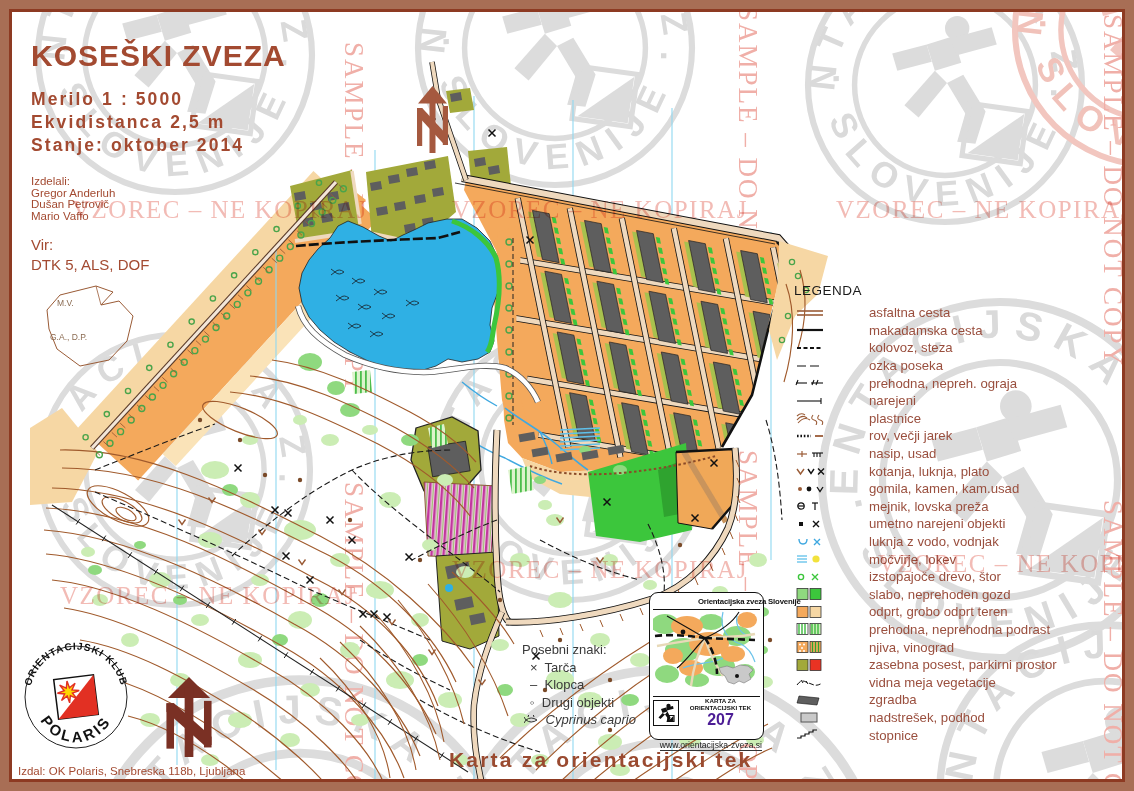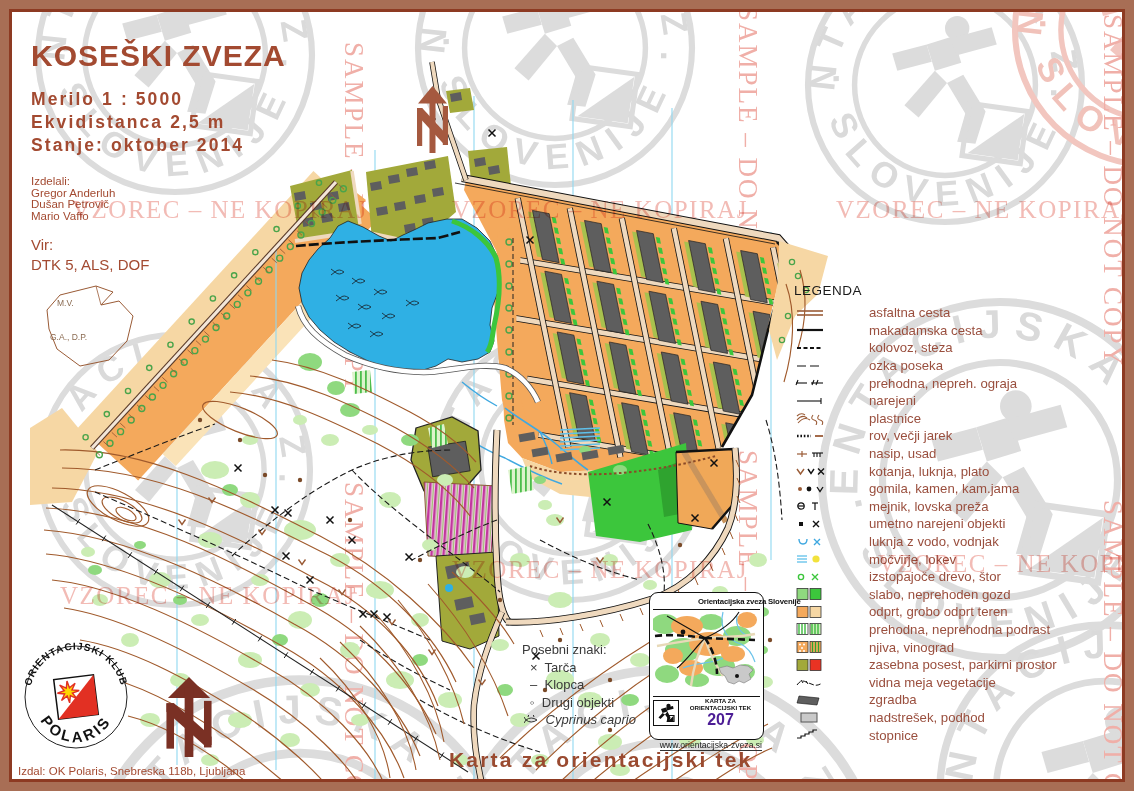--- a/index.html
+++ b/index.html
@@ -977,21 +977,21 @@
           </g>
         </svg>
         <span>kotanja, luknja, plato</span>
       </div>
       <div class="row">
         <svg width="32" height="14" viewBox="0 0 30 14">
           <circle cx="5" cy="7" r="2" fill="#9a5b36"></circle>
           <circle cx="14" cy="7" r="2.4" fill="#111"></circle>
           <path d="M22,5 l3,4.5 l3,-4.5" stroke="#111" stroke-width="1.3" fill="none"></path>
         </svg>
-        <span>gomila, kamen, kam.jama</span>
+        <span>gomila, kamen, kam.usad</span>
       </div>
       <div class="row">
         <svg width="32" height="14" viewBox="0 0 30 14">
           <g stroke="#111" stroke-width="1.2" fill="none">
             <circle cx="6" cy="7" r="3.2"></circle>
             <line x1="2.8" y1="7" x2="9.2" y2="7"></line>
             <line x1="17" y1="4" x2="23" y2="4"></line>
             <line x1="20" y1="4" x2="20" y2="11"></line>
           </g>
         </svg>

